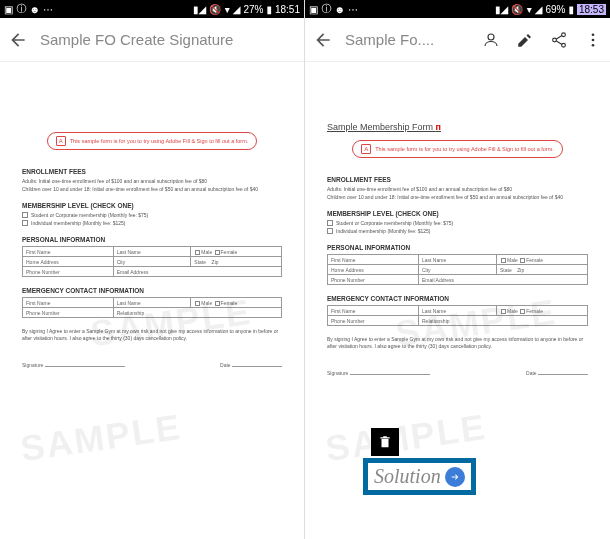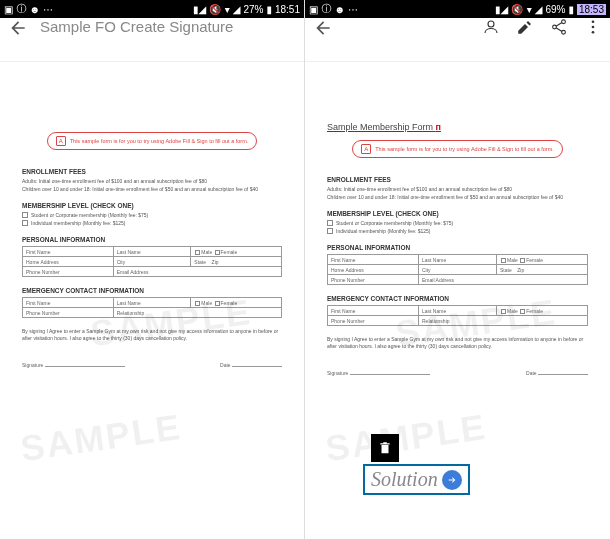--- a/index.html
+++ b/index.html
@@ -3,21 +3,21 @@
 <meta charset="utf-8">
 <style>
 * { box-sizing: border-box; margin: 0; padding: 0; }
 body { font-family: Arial, sans-serif; background: #fff; width: 610px; height: 539px; overflow: hidden; position: relative; }
 .container { display: flex; width: 610px; height: 539px; }
 .pane { width: 305px; height: 539px; position: relative; background: #f8f8f8; overflow: hidden; }
 .pane:first-child { border-right: 1px solid #ddd; }
 .status-bar { height: 18px; background: #000; color: #fff; display: flex; align-items: center; justify-content: space-between; padding: 0 4px; font-size: 10px; }
 .status-left { display: flex; gap: 3px; align-items: center; }
 .status-right { display: flex; gap: 3px; align-items: center; }
-.app-header { height: 44px; background: #fff; display: flex; padding: 0 8px; border-bottom: 1px solid #eee; }
+.app-header { height: 44px; background: #fff; display: flex; align-items: center; padding: 0 8px; border-bottom: 1px solid #eee; }
 .back-arrow { width: 20px; height: 20px; cursor: pointer; }
 .header-title { margin-left: 12px; color: #888; font-size: 15px; flex: 1; white-space: nowrap; overflow: hidden; text-overflow: ellipsis; }
 .header-icons { display: flex; gap: 16px; margin-left: auto; }
 .header-icon { width: 18px; height: 18px; cursor: pointer; }
 .menu-popup { position: absolute; top: 62px; left: 125px; width: 178px; background: #fff; box-shadow: 0 2px 6px rgba(0,0,0,0.2); z-index: 10; }
 .menu-item { padding: 16px 18px; color: #666; font-size: 14px; cursor: pointer; }
 .doc-area { padding: 60px 22px 10px; background: #fff; position: relative; height: calc(100% - 62px); }
 .doc-area.with-popup { padding-top: 70px; }
 .doc-title { text-align: left; font-size: 9px; color: #444; text-decoration: underline; margin-bottom: 8px; }
 .doc-title .cursor { color: #d00; font-weight: bold; }
@@ -32,21 +32,21 @@
 .form-table td { border: 0.5px solid #999; padding: 1.5px 3px; color: #666; }
 .chk-inline { display: inline-block; width: 5px; height: 5px; border: 0.5px solid #888; vertical-align: middle; margin: 0 1px; }
 .watermark { position: absolute; font-size: 36px; color: rgba(0,0,0,0.06); font-weight: bold; transform: rotate(-8deg); pointer-events: none; letter-spacing: 2px; }
 .wm1 { top: 240px; left: 90px; }
 .wm2 { top: 355px; left: 20px; }
 .sig-row { display: flex; justify-content: space-between; margin-top: 18px; font-size: 5px; color: #666; }
 .sig-field { border-bottom: 0.5px solid #999; width: 80px; display: inline-block; height: 8px; }
 .agreement { font-size: 5px; color: #555; margin-top: 10px; line-height: 1.3; }
 .solution-overlay { position: absolute; bottom: 44px; left: 58px; display: flex; flex-direction: column; align-items: flex-start; z-index: 20; }
 .trash-btn { width: 28px; height: 28px; background: #000; display: flex; align-items: center; justify-content: center; margin-bottom: 2px; margin-left: 8px; }
-.solution-box { background: #fff; border: 2px solid #0369a1; padding: 2px 6px; display: flex; align-items: center; font-size: 20px; color: #888; font-style: italic; font-family: cursive; }
+.solution-box { background: #fff; border: 5px solid #0369a1; padding: 2px 6px; display: flex; align-items: center; font-size: 20px; color: #888; font-style: italic; font-family: cursive; }
 .solution-arrow { width: 20px; height: 20px; background: #3b7dd8; border-radius: 50%; display: inline-flex; align-items: center; justify-content: center; margin-left: 4px; }
 </style>
 </head>
 <body>
 
 <div class="container">
 
   <div class="pane">
     <div class="status-bar">
       <div class="status-left">
@@ -154,20 +154,21 @@
         <span>◢</span>
         <span>69%</span>
         <span>▮</span>
         <span style="background:#c4b5fd;color:#000;padding:0 2px">18:53</span>
       </div>
     </div>
     <div class="app-header">
       <svg class="back-arrow" viewBox="0 0 24 24">
           <path d="M20 11H7.8l5.6-5.6L12 4l-8 8 8 8 1.4-1.4L7.8 13H20z" fill="#555"></path>
         </svg>
+      <div class="header-title">Sample Fo....</div>
       <div class="header-icons">
         <svg class="header-icon" viewBox="0 0 24 24">
             <circle cx="12" cy="8" r="4" fill="none" stroke="#333" stroke-width="1.5"></circle>
             <path d="M4 20c0-4 4-6 8-6s8 2 8 6" fill="none" stroke="#333" stroke-width="1.5"></path>
           </svg>
         <svg class="header-icon" viewBox="0 0 24 24">
             <path d="M3 17l9-9 4 4-9 9H3v-4zm11-11l2-2 4 4-2 2-4-4z" fill="#333"></path>
           </svg>
         <svg class="header-icon" viewBox="0 0 24 24">
             <circle cx="18" cy="5" r="2.5" fill="none" stroke="#333" stroke-width="1.5"></circle>

